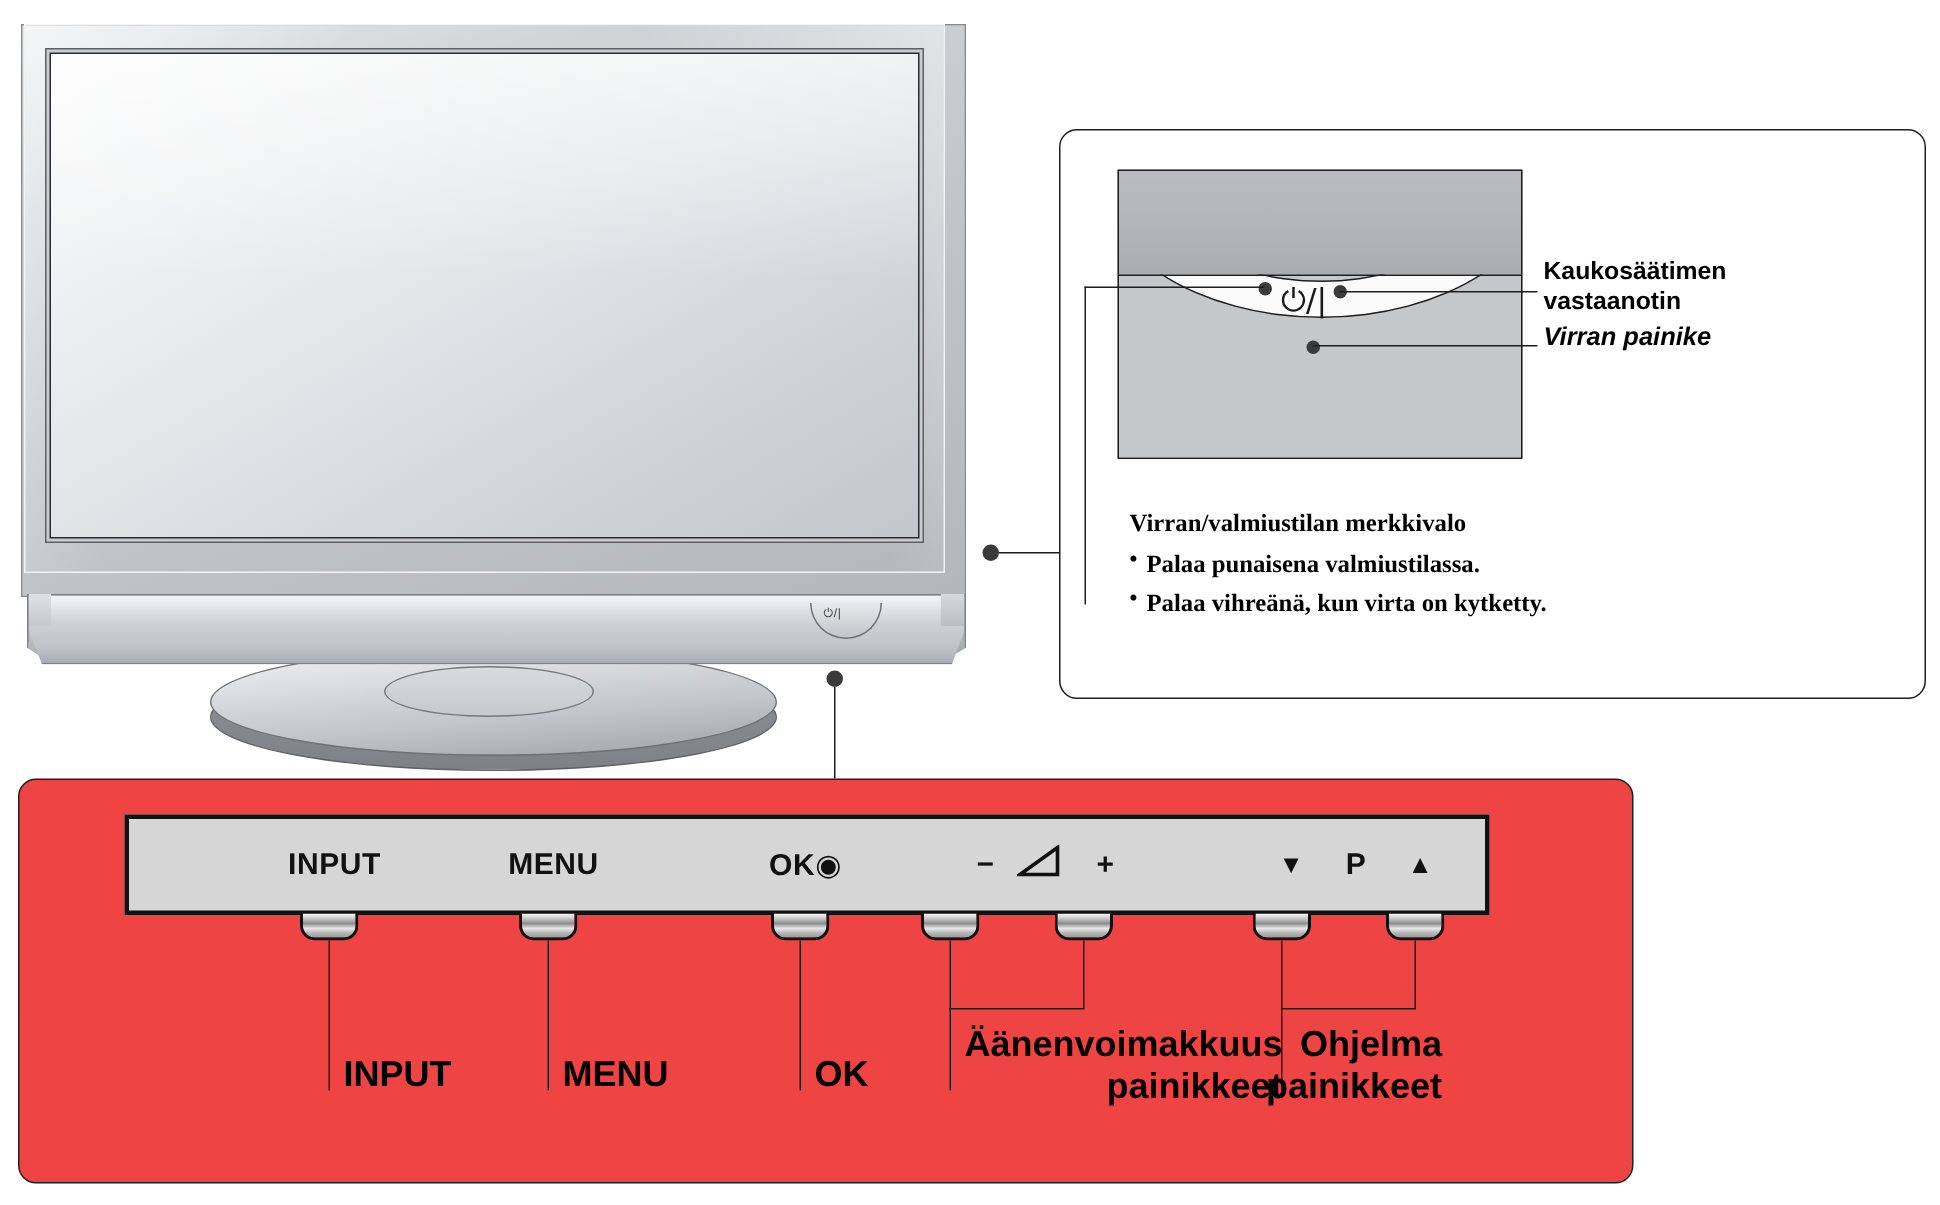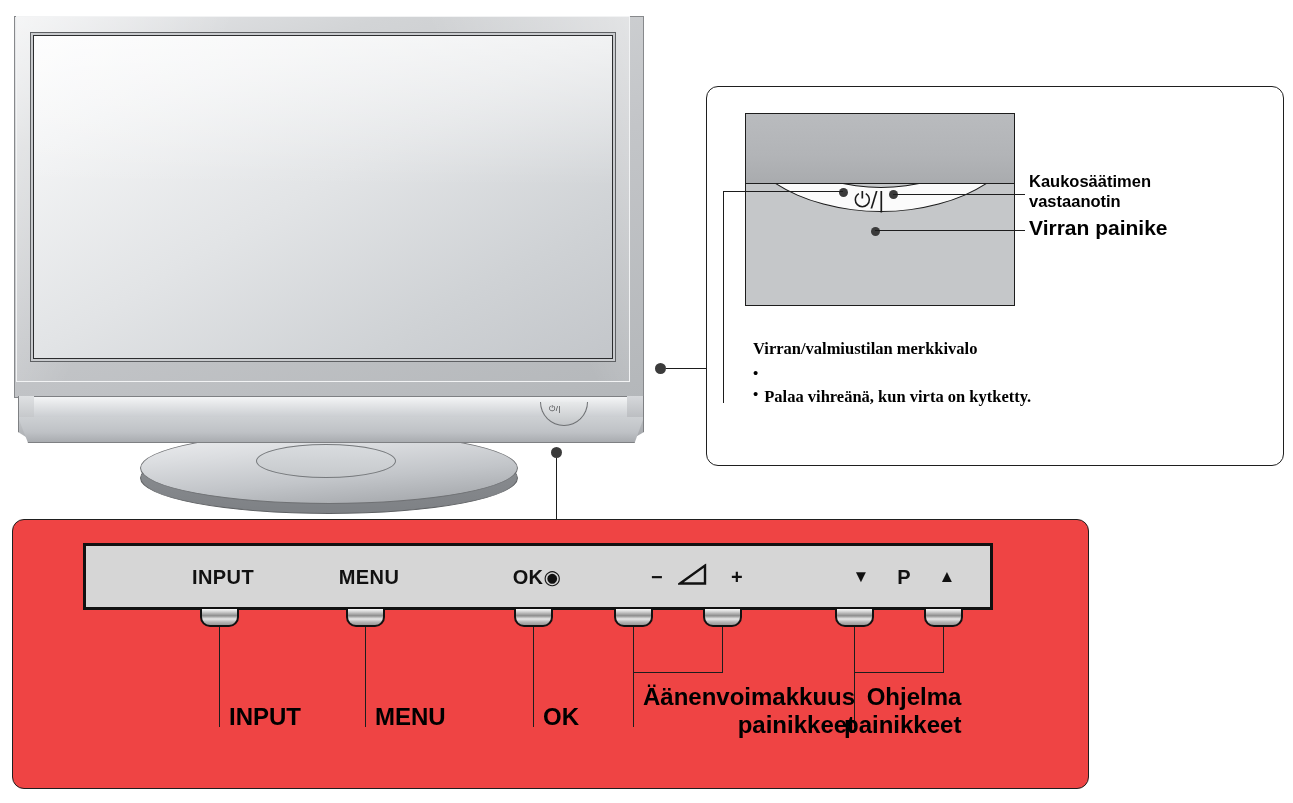--- a/index.html
+++ b/index.html
@@ -179,21 +179,21 @@
 
   .callout-text{
     position:absolute;
     font-family:"Liberation Sans", sans-serif;
     font-weight:bold;
     color:#000;
     line-height:1.22;
     white-space:pre-line;
   }
   #callout-receiver{left:322px;top:84px;font-size:16.5px;}
-  #callout-powerbtn{left:322px;top:128px;font-size:21px;}
+  #callout-powerbtn{left:322px;top:128px;font-size:17px;font-style:italic;}
 
   #indicator-block{left:46px;top:252px;width:480px;font-family:Liberation Serif, serif;}
   #indicator-title{
     font-size:16.5px;font-weight:bold;margin:0 0 7px 0;
   }
   .bullet-row{
     display:flex;align-items:flex-start;font-size:16.5px;font-weight:bold;
     margin-bottom:6px;
   }
   .bullet-dot{margin-right:6px;line-height:1;font-size:15px;}
@@ -292,20 +292,21 @@
 
     <div class="callout-text" id="callout-receiver">Kaukosäätimen
 vastaanotin</div>
     <div class="callout-text" id="callout-powerbtn">Virran painike</div>
 
     <div class="abs" id="indicator-block">
       <div id="indicator-title">Virran/valmiustilan merkkivalo</div>
 
       <div class="bullet-row">
         <span class="bullet-dot">•</span>
+        <span>Palaa punaisena valmiustilassa.</span>
       </div>
 
       <div class="bullet-row">
         <span class="bullet-dot">•</span>
         <span>Palaa vihreänä, kun virta on kytketty.</span>
       </div>
     </div>
   </div>
 
   <div class="abs" id="panel-box">

